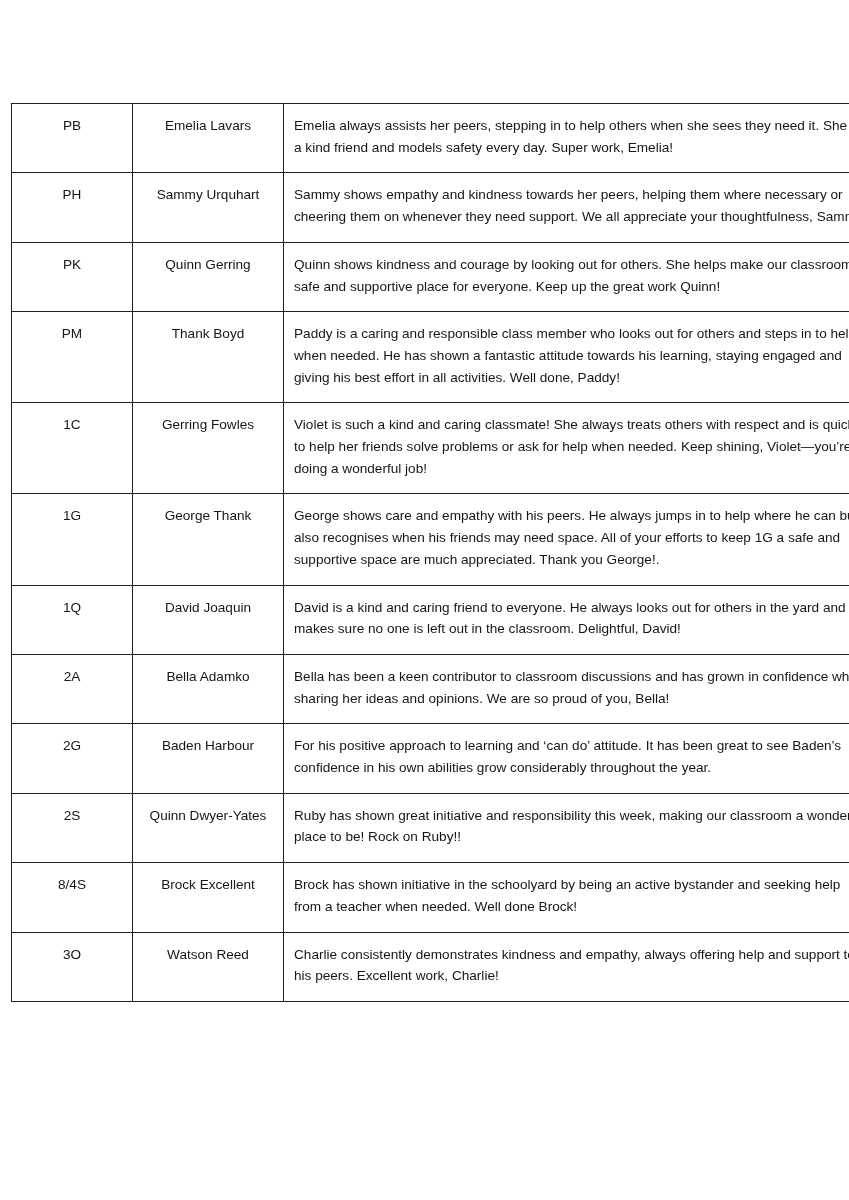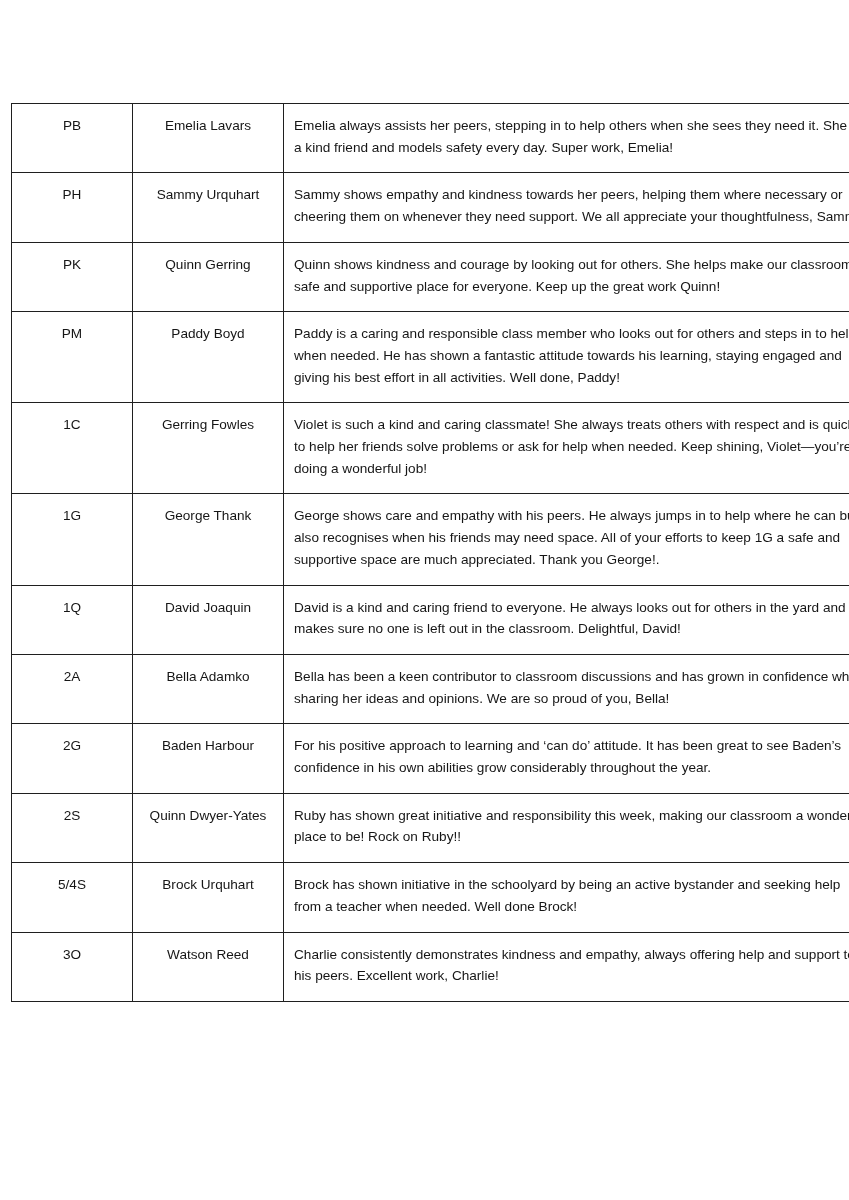--- a/index.html
+++ b/index.html
@@ -71,21 +71,21 @@
   </tr>
 
   <tr>
     <td class="col-code">PK</td>
     <td class="col-name">Quinn Gerring</td>
     <td class="col-desc">Quinn shows kindness and courage by looking out for others. She helps make our classroom a safe and supportive place for everyone. Keep up the great work Quinn!</td>
   </tr>
 
   <tr>
     <td class="col-code">PM</td>
-    <td class="col-name">Paddy Boyd</td>
+    <td class="col-name">Thank Boyd</td>
     <td class="col-desc">Paddy is a caring and responsible class member who looks out for others and steps in to help when needed. He has shown a fantastic attitude towards his learning, staying engaged and giving his best effort in all activities. Well done, Paddy!</td>
   </tr>
 
   <tr>
     <td class="col-code">1C</td>
     <td class="col-name">Gerring Fowles</td>
     <td class="col-desc">Violet is such a kind and caring classmate! She always treats others with respect and is quick to help her friends solve problems or ask for help when needed. Keep shining, Violet—you’re doing a wonderful job!</td>
   </tr>
 
   <tr>
@@ -112,22 +112,22 @@
     <td class="col-desc">For his positive approach to learning and ‘can do’ attitude. It has been great to see Baden’s confidence in his own abilities grow considerably throughout the year.</td>
   </tr>
 
   <tr>
     <td class="col-code">2S</td>
     <td class="col-name">Quinn Dwyer-Yates</td>
     <td class="col-desc">Ruby has shown great initiative and responsibility this week, making our classroom a wonderful place to be! Rock on Ruby!!</td>
   </tr>
 
   <tr>
-    <td class="col-code">5/4S</td>
-    <td class="col-name">Brock Urquhart</td>
+    <td class="col-code">8/4S</td>
+    <td class="col-name">Brock Excellent</td>
     <td class="col-desc">Brock has shown initiative in the schoolyard by being an active bystander and seeking help from a teacher when needed. Well done Brock!</td>
   </tr>
 
   <tr>
     <td class="col-code">3O</td>
     <td class="col-name">Watson Reed</td>
     <td class="col-desc">Charlie consistently demonstrates kindness and empathy, always offering help and support to his peers. Excellent work, Charlie!</td>
   </tr>
 </tbody>
   </table>

